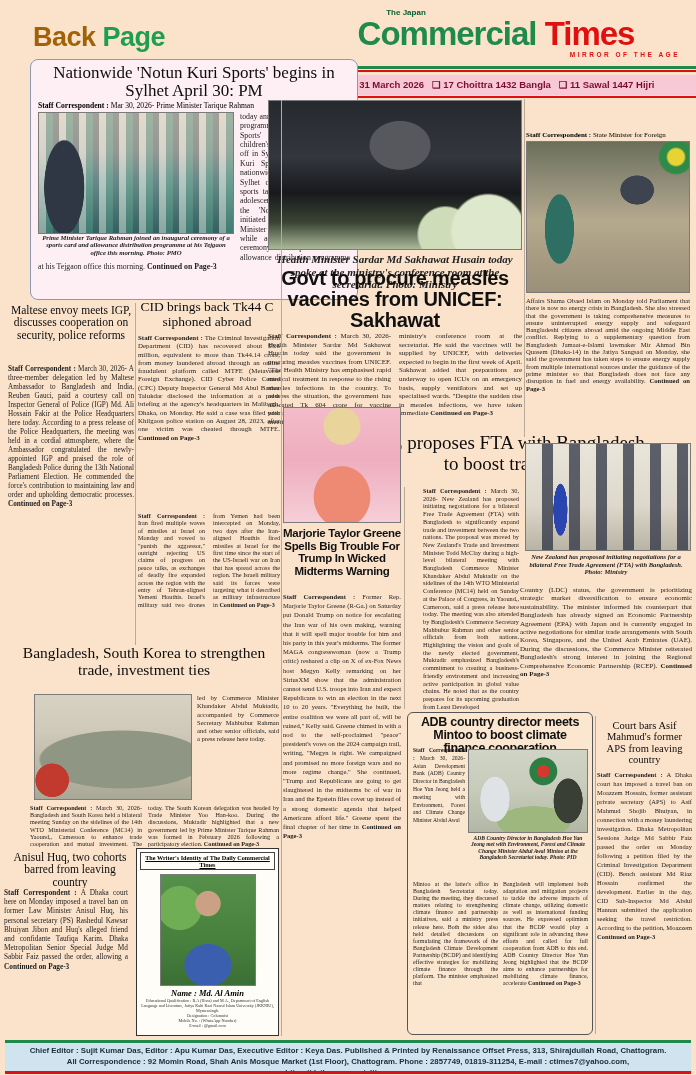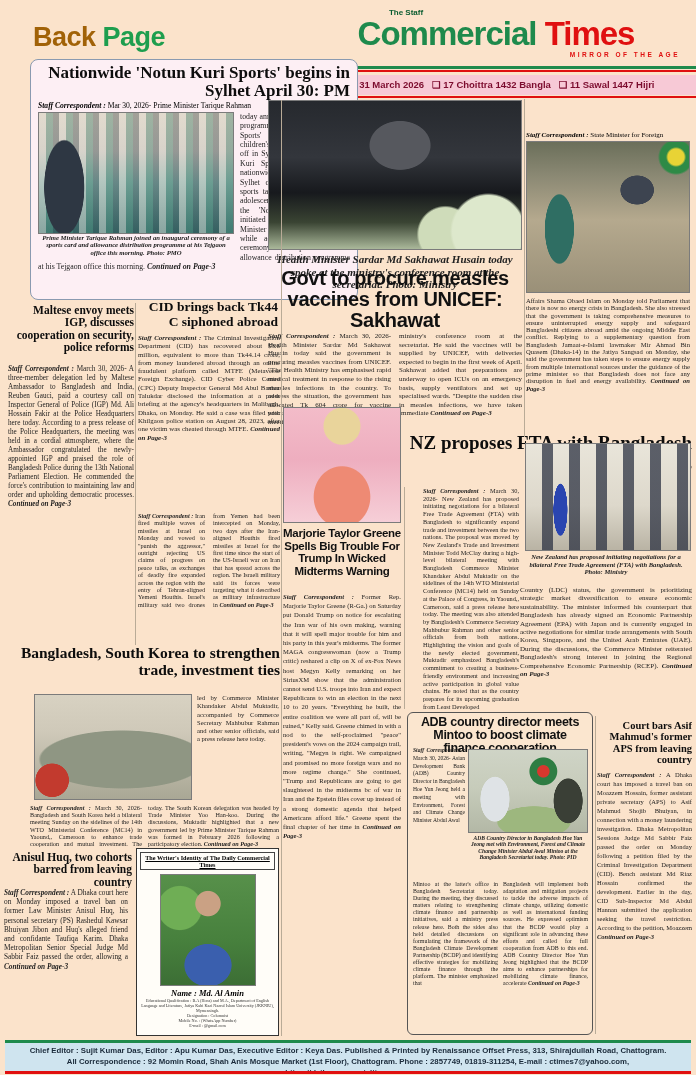--- a/index.html
+++ b/index.html
@@ -1,22 +1,22 @@
 <!DOCTYPE html>
 <html><head>
 <meta charset="utf-8">
 <style>
   html,body{margin:0;padding:0;}
   #page{position:relative;width:696px;height:1075px;background:#fbe3cb;font-family:"Liberation Serif",serif;overflow:hidden;}
   .abs{position:absolute;overflow:hidden;}
-  .art-h{font-family:"Liberation Serif",serif;font-weight:bold;text-align:right;color:#0d0d0d;line-height:1.08;}
+  .art-h{font-family:"Liberation Serif",serif;font-weight:normal;text-align:center;color:#0d0d0d;line-height:1.08;}
   .sans-h{font-family:"Liberation Sans",sans-serif;font-weight:bold;text-align:center;color:#111;line-height:1.05;letter-spacing:-0.3px;}
   .body{font-family:"Liberation Serif",serif;color:#1c1c1c;text-align:justify;margin:0;}
-  .byline{font-weight:bold;font-style:italic;}
-  .cont{font-weight:bold;font-style:italic;}
+  .byline{font-weight:bold;}
+  .cont{font-weight:bold;}
   .caption{font-weight:bold;font-style:italic;text-align:center;color:#222;line-height:1.15;}
   .photo{border:1px solid #7b7b7b;box-sizing:border-box;}
   .vrule{position:absolute;width:1px;background:#b9ab97;}
   .twocol{column-gap:8px;}
   
   .ph-notun{background:
     radial-gradient(ellipse 34px 80px at 13% 62%,#2e3743 0 58%,transparent 60%),
     repeating-linear-gradient(90deg,rgba(255,255,255,.40) 0 7px,rgba(70,150,140,.35) 7px 14px,rgba(30,60,90,.25) 14px 20px),
     linear-gradient(180deg,#cfc3ae 0%,#bdb6a8 32%,#7fa195 58%,#3c6b63 100%);}
   .ph-health{background:
@@ -57,21 +57,21 @@
 <body>
 
 <div id="page">
 
   <div class="abs" style="left:33px;top:22px;width:230px;height:36px;font-family:'Liberation Sans',sans-serif;font-weight:bold;font-size:27px;letter-spacing:-0.5px;">
     <span style="color:#a16207;text-align:center;">Back</span>
     <span style="color:#1e9e4e;">Page</span>
   </div>
 
   <div class="abs" style="left:300px;top:8px;width:392px;text-align:center;">
-    <div style="font-family:'Liberation Sans',sans-serif;font-weight:bold;font-size:8px;color:#0a5c30;text-align:center;margin-left:-180px;">The Staff</div>
+    <div style="font-family:'Liberation Sans',sans-serif;font-weight:bold;font-size:8px;color:#0a5c30;text-align:center;margin-left:-180px;">The Japan</div>
     <div style="font-family:'Liberation Sans',sans-serif;font-weight:bold;font-size:33px;line-height:34px;letter-spacing:-1px;">
       <span style="color:#1e8a4c;">Commercial</span>
       <span style="color:#e01010;">Times</span>
     </div>
     <div style="font-family:'Liberation Sans',sans-serif;font-weight:bold;font-size:6.5px;color:#e01010;letter-spacing:2.5px;text-align:right;padding-right:12px;">MIRROR OF THE AGE</div>
   </div>
 
   <div class="abs" style="left:266px;top:66px;width:430px;height:3px;background:#1e8a4c;"></div>
   <div class="abs" style="left:266px;top:70px;width:430px;height:2px;background:#e01010;"></div>
 

